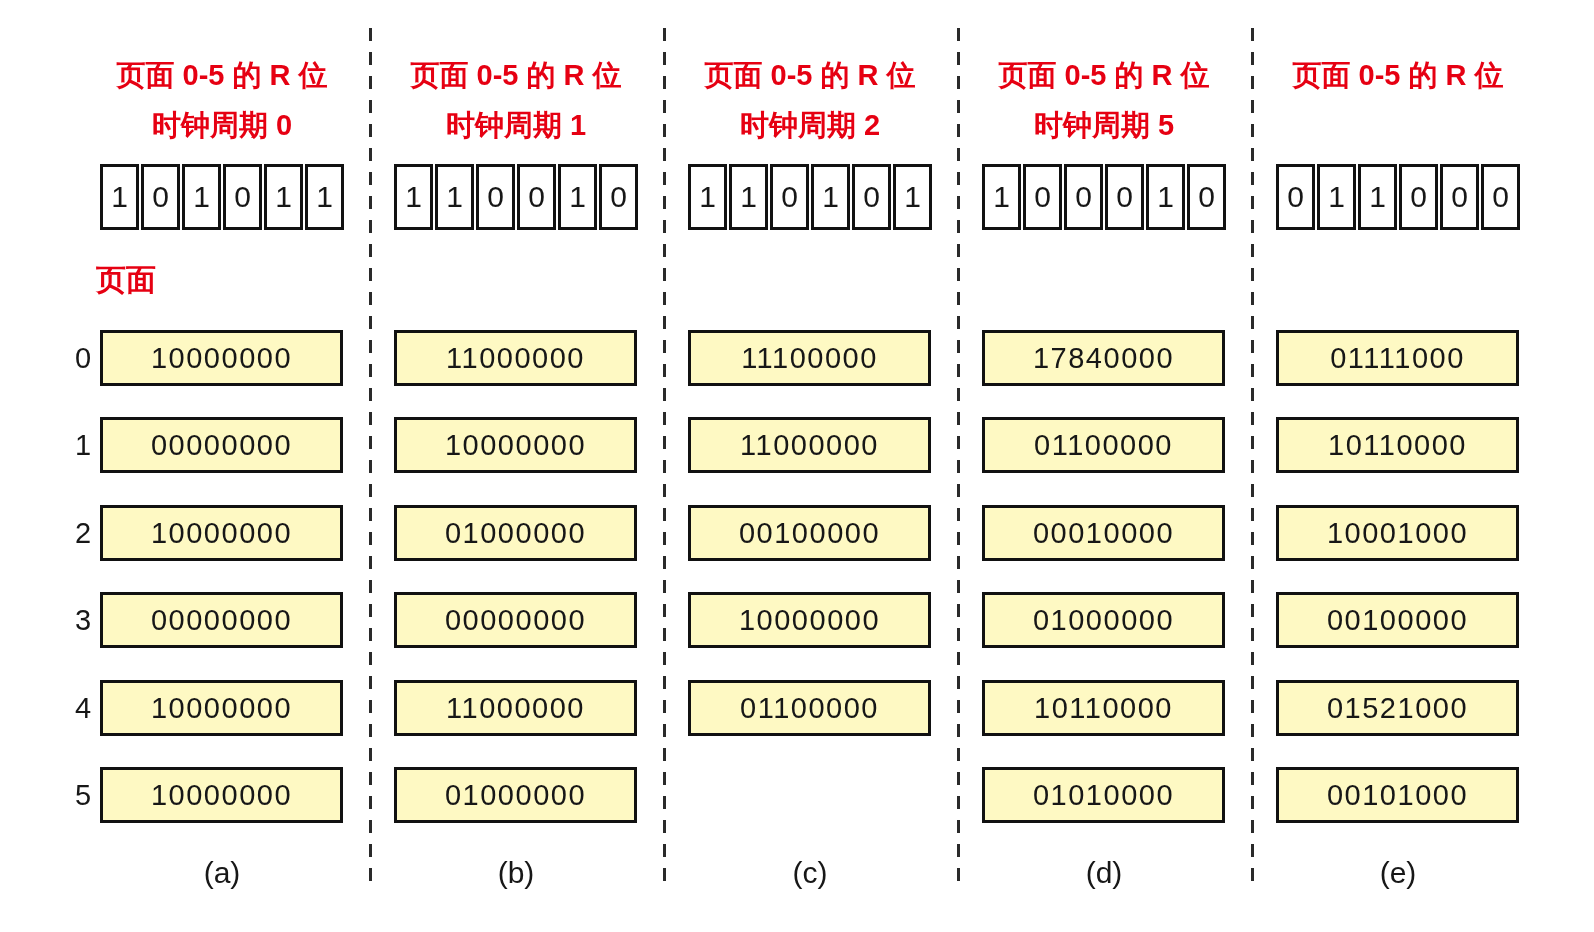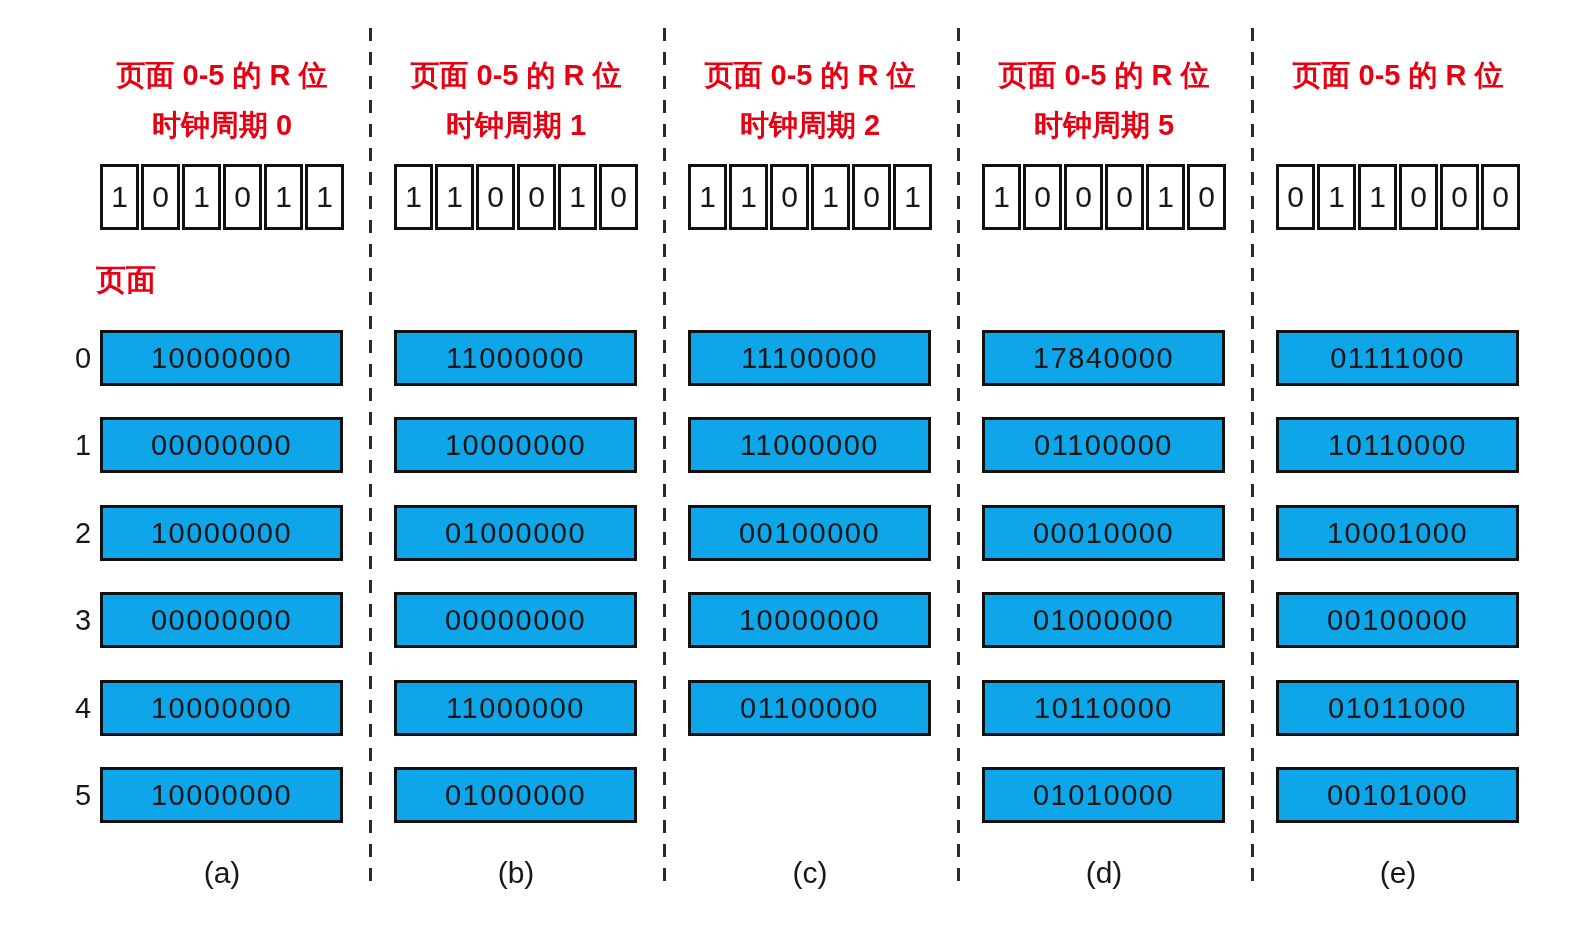--- a/index.html
+++ b/index.html
@@ -21,21 +21,21 @@
   .rbits{position:absolute;top:164px;left:28px;width:244px;height:66px;
          display:flex;gap:2px;box-sizing:border-box;}
   .rbit{flex:1;border:3px solid var(--ink);background:#fff;
         display:flex;align-items:center;justify-content:center;
         font-size:30px;color:#171717;}
 
   .pages-label{position:absolute;left:48px;top:260px;color:var(--red);
                font-weight:bold;font-size:30px;margin-left:48px;}
 
   .crow{position:absolute;left:28px;width:237px;height:50px;border:3px solid var(--ink);
-        background:#0ea5e9;display:flex;align-items:center;justify-content:center;
+        background:#fef9c3;display:flex;align-items:center;justify-content:center;
         font-size:29px;letter-spacing:1.5px;color:#171717;}
   .rlabel{position:absolute;left:0;width:22px;height:56px;line-height:56px;
           text-align:center;font-size:29px;color:#171717;}
 
   .caption{position:absolute;top:856px;left:0;width:100%;text-align:center;
            font-size:30px;color:#171717;}
 
   .r0{top:330px}.r1{top:417px}.r2{top:505px}.r3{top:592px}.r4{top:680px}.r5{top:767px}
 </style>
 </head>
@@ -152,18 +152,18 @@
       <div class="rbit">1</div>
       <div class="rbit">1</div>
       <div class="rbit">0</div>
       <div class="rbit">0</div>
       <div class="rbit">0</div>
     </div>
     <div class="crow r0">01111000</div>
     <div class="crow r1">10110000</div>
     <div class="crow r2">10001000</div>
     <div class="crow r3">00100000</div>
-    <div class="crow r4">01011000</div>
+    <div class="crow r4">01521000</div>
     <div class="crow r5">00101000</div>
     <div class="caption">(e)</div>
   </div>
 
 </div>
 
 </body></html>

